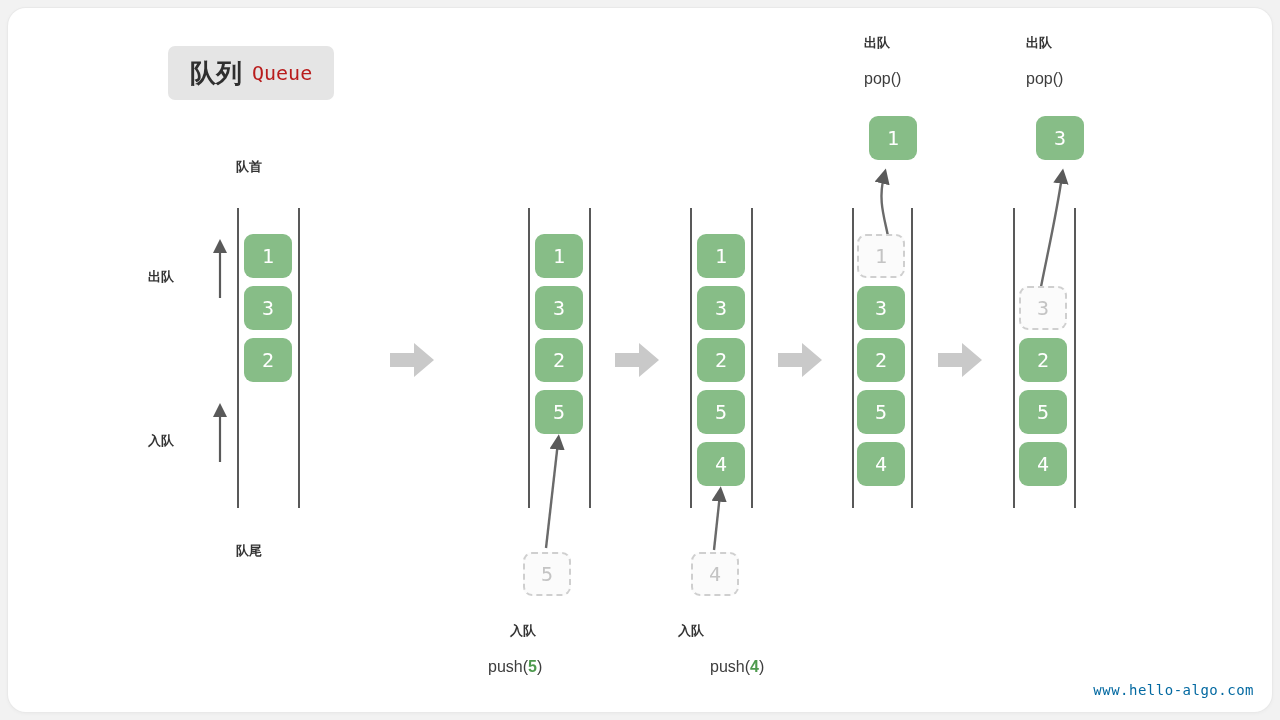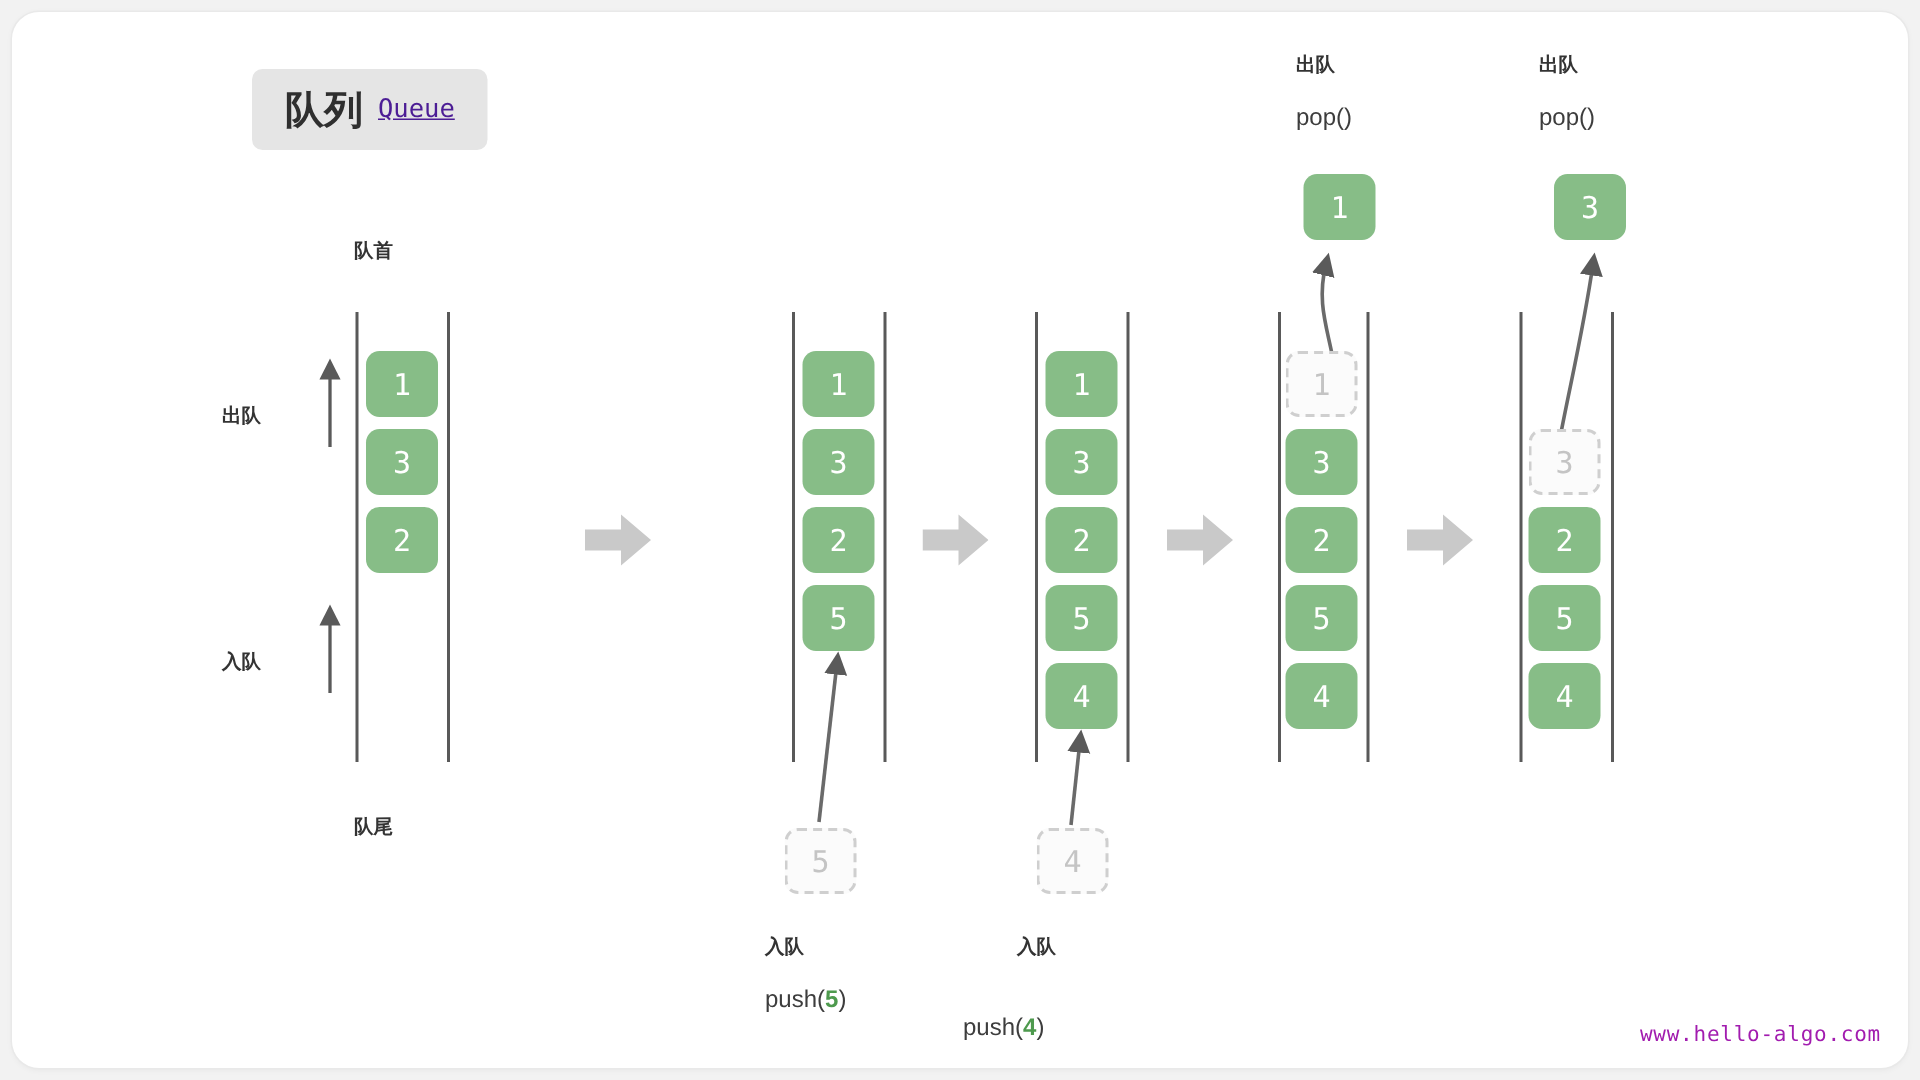--- a/index.html
+++ b/index.html
@@ -31,23 +31,22 @@
     padding: 0 22px;
     background: #e5e5e5;
     border-radius: 7px;
     display: flex; align-items: center; gap: 10px;
   }
   .title-cn {
     font-size: 26px; font-weight: bold; color: #2f2f2f;
     font-family: "Liberation Sans", "DejaVu Sans", sans-serif;
   }
   .title-en {
-    font-size: 17px; color: #4c1d95;
+    font-size: 20px; color: #b91c1c;
     font-family: "DejaVu Sans Mono", "Liberation Mono", monospace;
-    text-decoration: underline;
   }
 
   
   .lbl-cn {
     position: absolute;
     font-size: 13px; font-weight: bold; color: #333333;
     font-family: "Liberation Sans", "DejaVu Sans", sans-serif;
     white-space: nowrap;
   }
   .lbl-mono {
@@ -86,21 +85,21 @@
   
   .step-arrow { position: absolute; width: 44px; height: 40px; }
 
   
   .thin-arrow { position: absolute; overflow: visible; }
 
   
   .watermark {
     position: absolute;
     right: 26px; bottom: 22px;
-    font-size: 14px; color: #a21caf;
+    font-size: 14px; color: #0369a1;
     font-family: "DejaVu Sans Mono", "Liberation Mono", monospace;
     letter-spacing: 0.5px;
   }
 </style>
 </head>
 <body>
 
 <div id="stage">
   <div class="card"></div>
 
@@ -142,40 +141,40 @@
   <div class="cell" style="left:535px; top:234px;">1</div>
   <div class="cell" style="left:535px; top:286px;">3</div>
   <div class="cell" style="left:535px; top:338px;">2</div>
   <div class="cell" style="left:535px; top:390px;">5</div>
 
   <svg class="thin-arrow" style="left:525px; top:430px;" width="50" height="120">
     <line x1="21" y1="118" x2="33" y2="12" stroke="#6a6a6a" stroke-width="2.4" marker-end="url(#ah)"></line>
   </svg>
   <div class="cell ghost" style="left:523px; top:552px;">5</div>
   <div class="lbl-cn" style="left:510px; top:622px;">入队</div>
-  <div class="lbl-mono" style="left:510px; top:658px;"><span>push(</span><span class="hl">5</span><span>)</span></div>
+  <div class="lbl-mono" style="left:488px; top:658px;"><span>push(</span><span class="hl">5</span><span>)</span></div>
 
   <svg class="step-arrow" style="left:615px; top:340px;" viewBox="0 0 44 40">
     <path d="M0,13 L24,13 L24,3 L44,20 L24,37 L24,27 L0,27 z" fill="#c9c9c9"></path>
   </svg>
 
   <div class="rail" style="left:690px; top:208px; height:300px;"></div>
   <div class="rail" style="left:751px; top:208px; height:300px;"></div>
   <div class="cell" style="left:697px; top:234px;">1</div>
   <div class="cell" style="left:697px; top:286px;">3</div>
   <div class="cell" style="left:697px; top:338px;">2</div>
   <div class="cell" style="left:697px; top:390px;">5</div>
   <div class="cell" style="left:697px; top:442px;">4</div>
 
   <svg class="thin-arrow" style="left:693px; top:484px;" width="50" height="68">
     <line x1="21" y1="66" x2="27" y2="10" stroke="#6a6a6a" stroke-width="2.4" marker-end="url(#ah)"></line>
   </svg>
   <div class="cell ghost" style="left:691px; top:552px;">4</div>
   <div class="lbl-cn" style="left:678px; top:622px;">入队</div>
-  <div class="lbl-mono" style="left:642px; top:658px;margin-top:19px;"><span>push(</span><span class="hl">4</span><span>)</span></div>
+  <div class="lbl-mono" style="left:710px; top:658px;"><span>push(</span><span class="hl">4</span><span>)</span></div>
 
   <svg class="step-arrow" style="left:778px; top:340px;" viewBox="0 0 44 40">
     <path d="M0,13 L24,13 L24,3 L44,20 L24,37 L24,27 L0,27 z" fill="#c9c9c9"></path>
   </svg>
 
   <div class="lbl-cn" style="left:864px; top:34px;">出队</div>
   <div class="lbl-mono" style="left:864px; top:70px;">pop()</div>
   <div class="cell" style="left:869px; top:116px;">1</div>
   <svg class="thin-arrow" style="left:860px; top:160px;" width="50" height="80">
     <path d="M28,76 C24,56 18,40 24,16" stroke="#6a6a6a" stroke-width="2.4" fill="none" marker-end="url(#ah)"></path>

